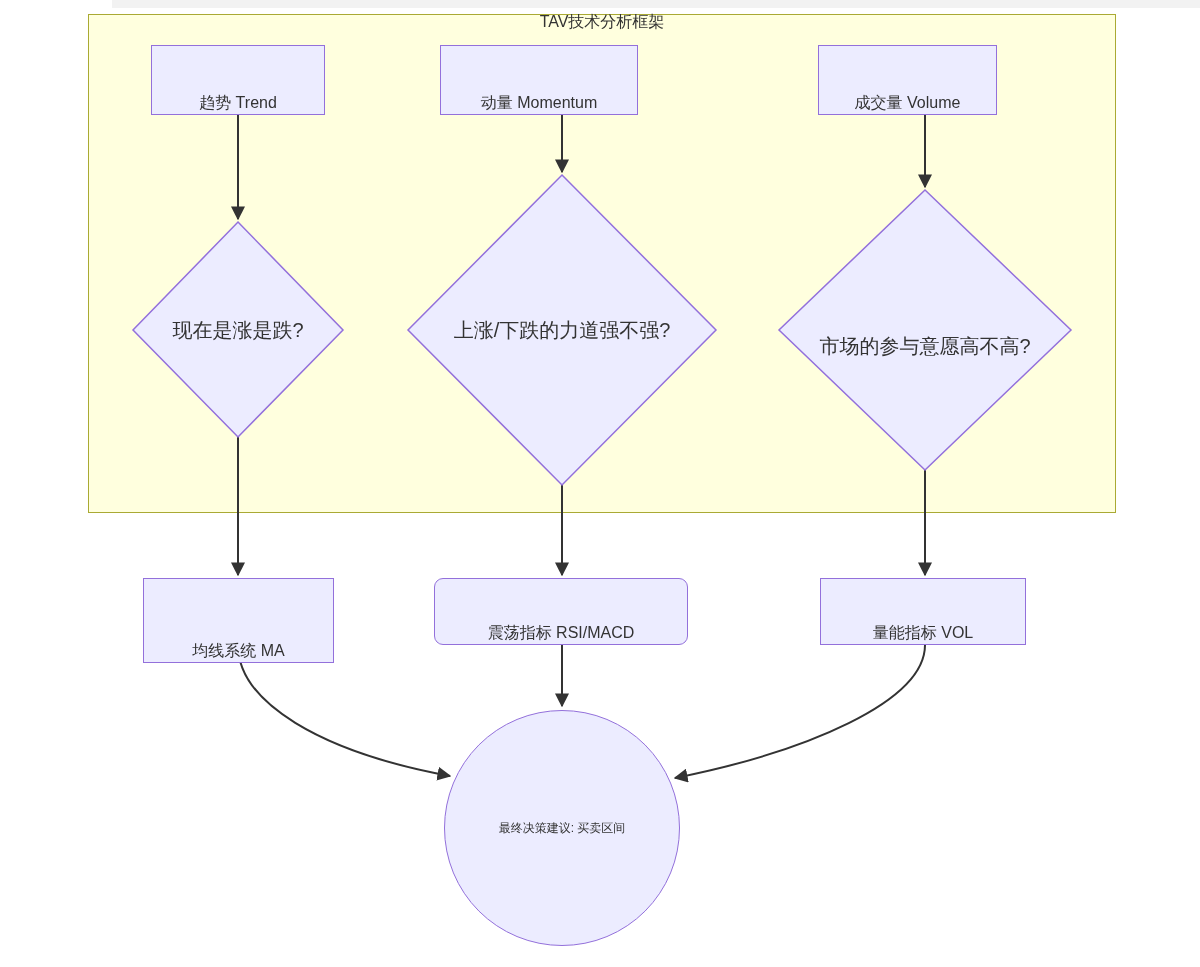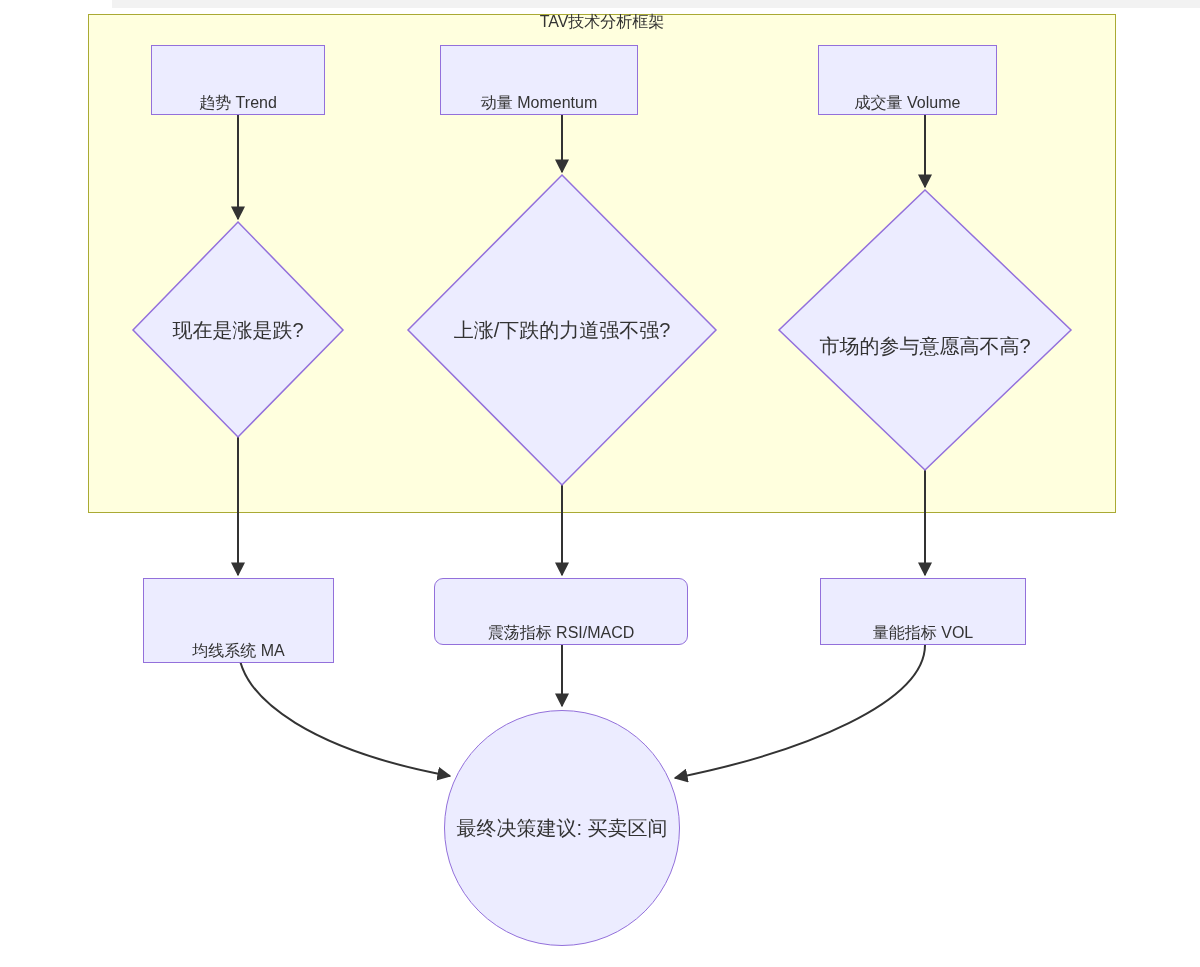--- a/index.html
+++ b/index.html
@@ -67,21 +67,21 @@
     font-size:20px;
     z-index:2;
   }
   .circle-node{
     position:absolute;left:444px;top:710px;width:236px;height:236px;
     background:var(--node-fill);
     border:1.5px solid var(--node-border);
     border-radius:50%;
     box-sizing:border-box;
     display:flex;align-items:center;justify-content:center;
-    font-size:20px;
+    font-size:12px;
     z-index:2;
   }
 </style>
 </head>
 <body>
 
 <div class="canvas">
 
   <div class="top-artifact"></div>
 

